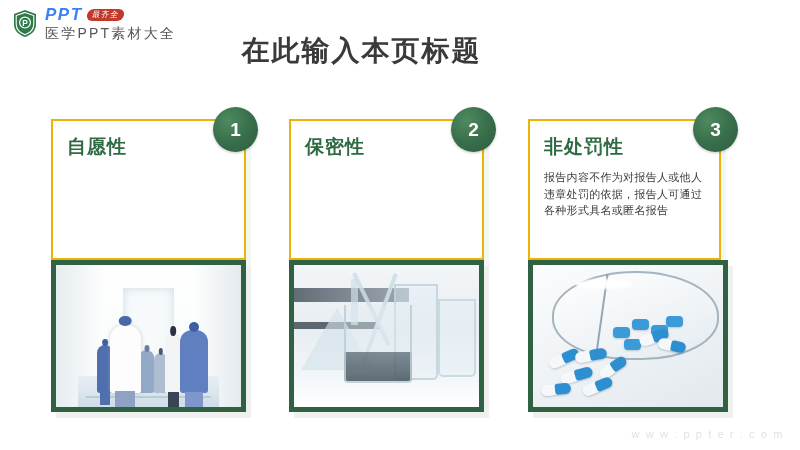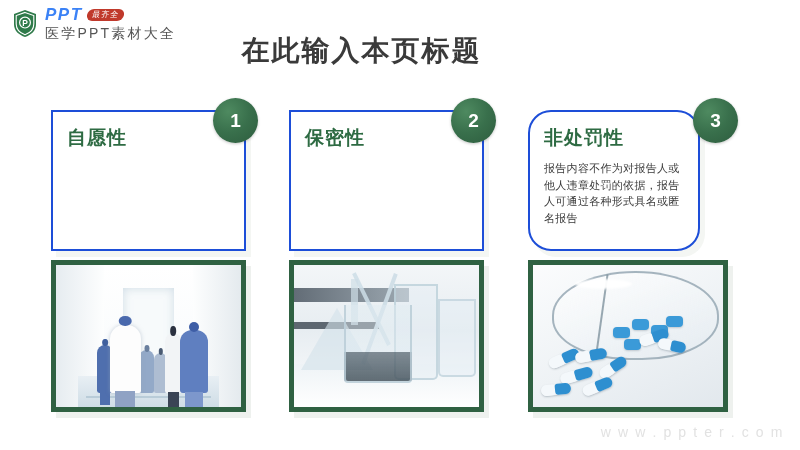--- a/index.html
+++ b/index.html
@@ -32,28 +32,28 @@
 
   
   .page-title{
     position:absolute;left:0;top:32px;width:723px;text-align:center;
     font-size:28px;font-weight:bold;color:#3a3a3a;letter-spacing:2px;
   }
 
   
   .cards{position:absolute;left:51px;top:102px;width:700px;height:145px;}
   .card{
-    position:absolute;top:8px;width:195px;height:141px;
+    position:absolute;top:17px;width:195px;height:141px;
     box-sizing:border-box;
-    background:#ffffff;border:2px solid #1d4ed8;
+    background:#ffffff;border:2px solid #eab308;
     box-shadow:5px 6px 0 0 #f4f6f3;
   }
   .card.c1{left:0;}
   .card.c2{left:238px;}
-  .card.c3{left:477px;width:172px;border-radius:23px;}
+  .card.c3{left:477px;width:193px;}
   .card-heading{
     position:absolute;left:14px;top:13px;
     font-size:19px;font-weight:bold;color:#2e6b43;letter-spacing:1px;
   }
   .card-body{
     position:absolute;left:14px;top:48px;right:12px;
     font-size:11px;line-height:16.5px;color:#3a3a3a;letter-spacing:.3px;
   }
   .badge{
     position:absolute;width:45px;height:45px;border-radius:50%;
@@ -140,21 +140,21 @@
   .cap .w{position:absolute;top:0;bottom:0;left:0;width:48%;
      background:#f4f8fb;border-radius:6px 3px 3px 6px;}
   .cap .b{position:absolute;top:0;bottom:0;right:0;width:54%;
      background:#2e8fd0;border-radius:3px 6px 6px 3px;}
   .tab{position:absolute;width:17px;height:11px;border-radius:4px;
      background:#3b9ad8;box-shadow:0 1px 2px rgba(60,80,95,.25);}
 
   
   .footer{
     position:absolute;right:16px;bottom:10px;
-    font-size:14px;color:#e2e2e2;letter-spacing:1.6px;margin-left:43px;
+    font-size:11px;color:#e2e2e2;letter-spacing:1.6px;margin-left:43px;
   }
 </style>
 </head>
 <body>
 
 <div class="logo">
   <div class="logo-shield">
     <svg width="26" height="29" viewBox="0 0 26 29">
       <path d="M13 1 L24 5 V15 C24 22 19 26 13 28 C7 26 2 22 2 15 V5 Z" fill="#2f7a4a"></path>
       <path d="M13 3.4 L21.8 6.6 V15 C21.8 20.8 17.7 24.1 13 25.8 C8.3 24.1 4.2 20.8 4.2 15 V6.6 Z" fill="none" stroke="#ffffff" stroke-width="1.1"></path>

